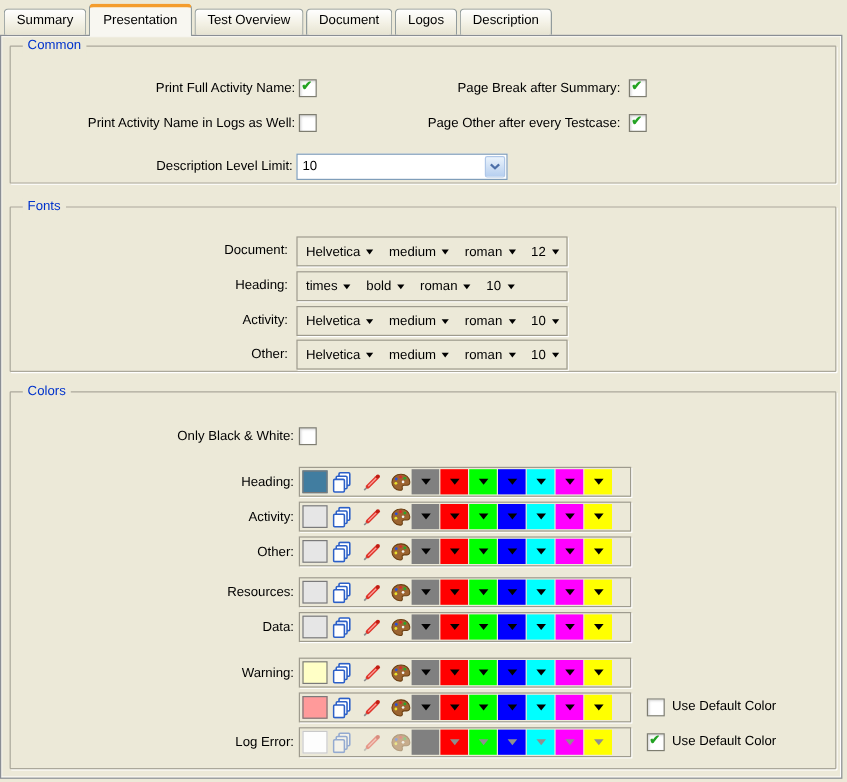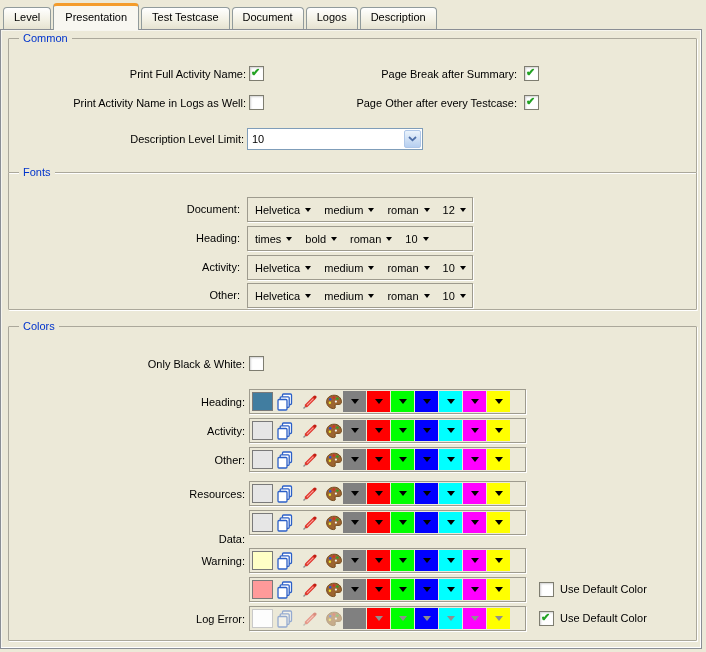--- a/index.html
+++ b/index.html
@@ -90,31 +90,31 @@
   .crow.disabled .sw{border-color:#C9C9C9;}
   .crow.disabled .arr{border-top-color:#8F8F8F;}
   .crow.disabled .c0 .arr{visibility:hidden;}
 </style>
 </head>
 <body>
 
 <div class="screen">
 
   <div class="tabbar" id="tabbar">
-      <div class="tab">Level</div>
+      <div class="tab">Summary</div>
       <div class="tab active">Presentation</div>
-      <div class="tab">Test Testcase</div>
+      <div class="tab">Test Overview</div>
       <div class="tab">Document</div>
       <div class="tab">Logos</div>
       <div class="tab">Description</div>
     </div>
 
   <div class="panel"></div>
 
-  <div class="group" id="common-group" style="top:38px;height:135px;">
+  <div class="group" id="common-group" style="top:38px;height:115px;">
     <span class="gtitle">Common</span>
 
     <div class="lbl" style="top:28px;left:0;width:237px;">Print Full Activity Name:</div>
     <span class="cbx checked" style="top:27px;left:240px;"></span>
 
     <div class="lbl" style="top:28px;left:280px;width:228px;">Page Break after Summary:</div>
     <span class="cbx checked" style="top:27px;left:515px;"></span>
 
     <div class="lbl" style="top:57px;left:0;width:237px;">Print Activity Name in Logs as Well:</div>
     <span class="cbx" style="top:56px;left:240px;"></span>
@@ -419,21 +419,21 @@
         <span class="cbtn" style="background: rgb(0, 255, 255);">
           <span class="arr"></span>
         </span>
         <span class="cbtn" style="background: rgb(255, 0, 255);">
           <span class="arr"></span>
         </span>
         <span class="cbtn" style="background: rgb(255, 255, 0);">
           <span class="arr"></span>
         </span>
       </div>
-      <div class="lbl" style="top: 189px; left: 0px; width: 236px; margin-top: 16px;">Data:</div>
+      <div class="lbl" style="top: 189px; left: 0px; width: 236px;">Data:</div>
       <div class="crow" style="top: 183px;">
         <span class="sw" style="background: rgb(230, 230, 230);"></span>
         <span class="icon copy">
           <svg width="18" height="18" viewBox="0 0 18 18">
             <g fill="#FFFFFF" stroke="#2B5FC7" stroke-width="1.3" stroke-linejoin="round">
               <rect x="5.5" y="1" width="9" height="10.5" rx="1"></rect>
               <rect x="3.2" y="3.8" width="9" height="10.5" rx="1"></rect>
               <rect x="1" y="6.5" width="9" height="10.5" rx="1"></rect>
             </g>
           </svg>

